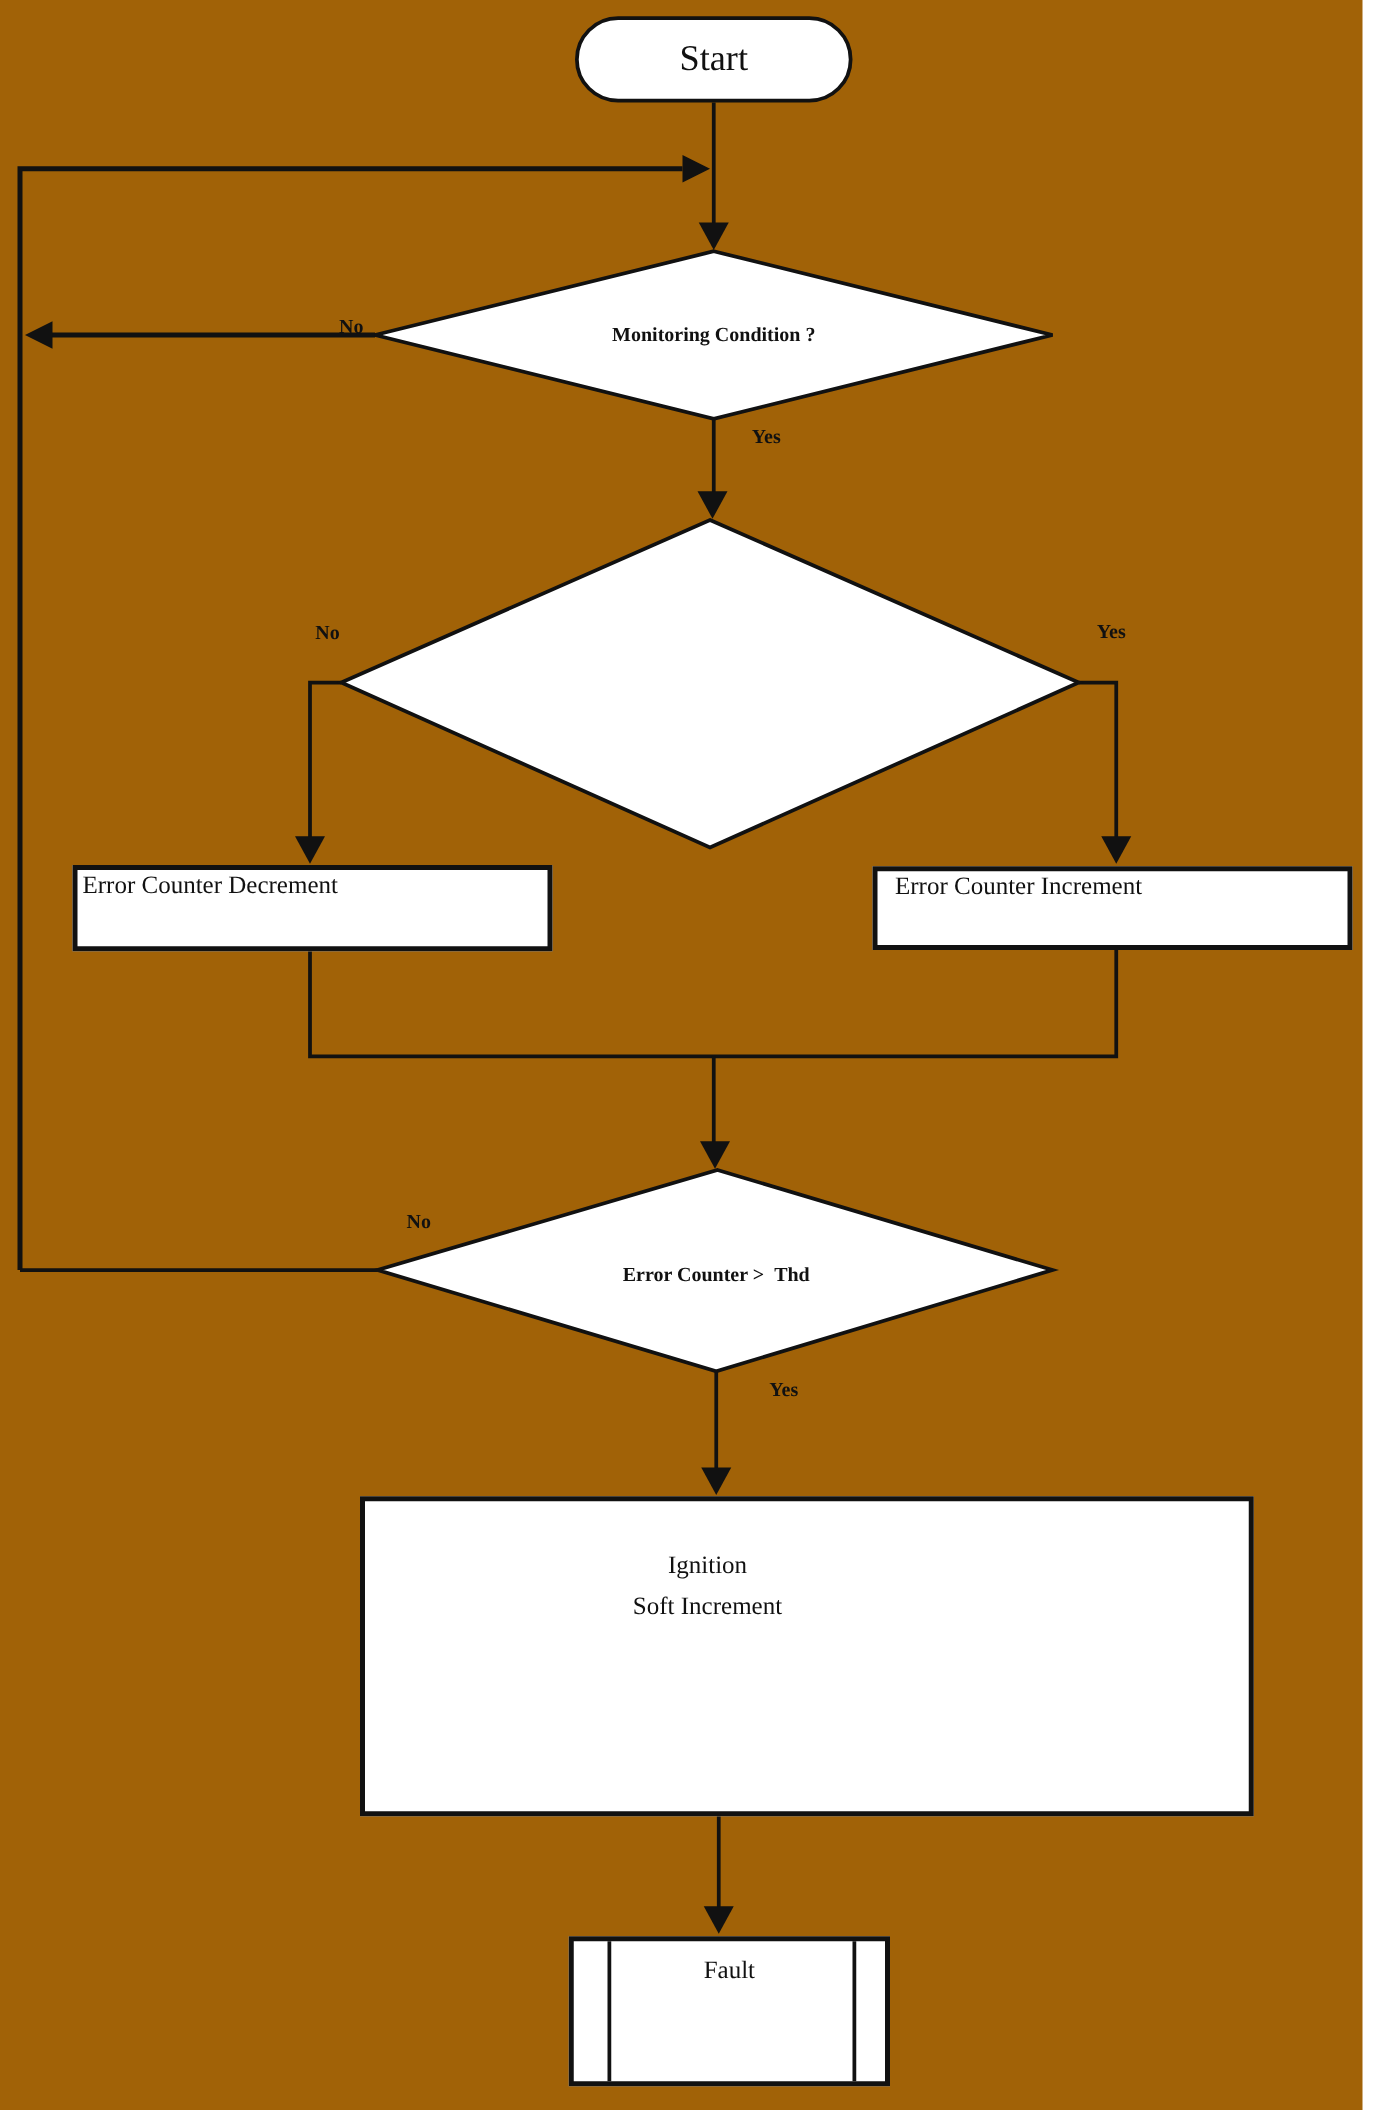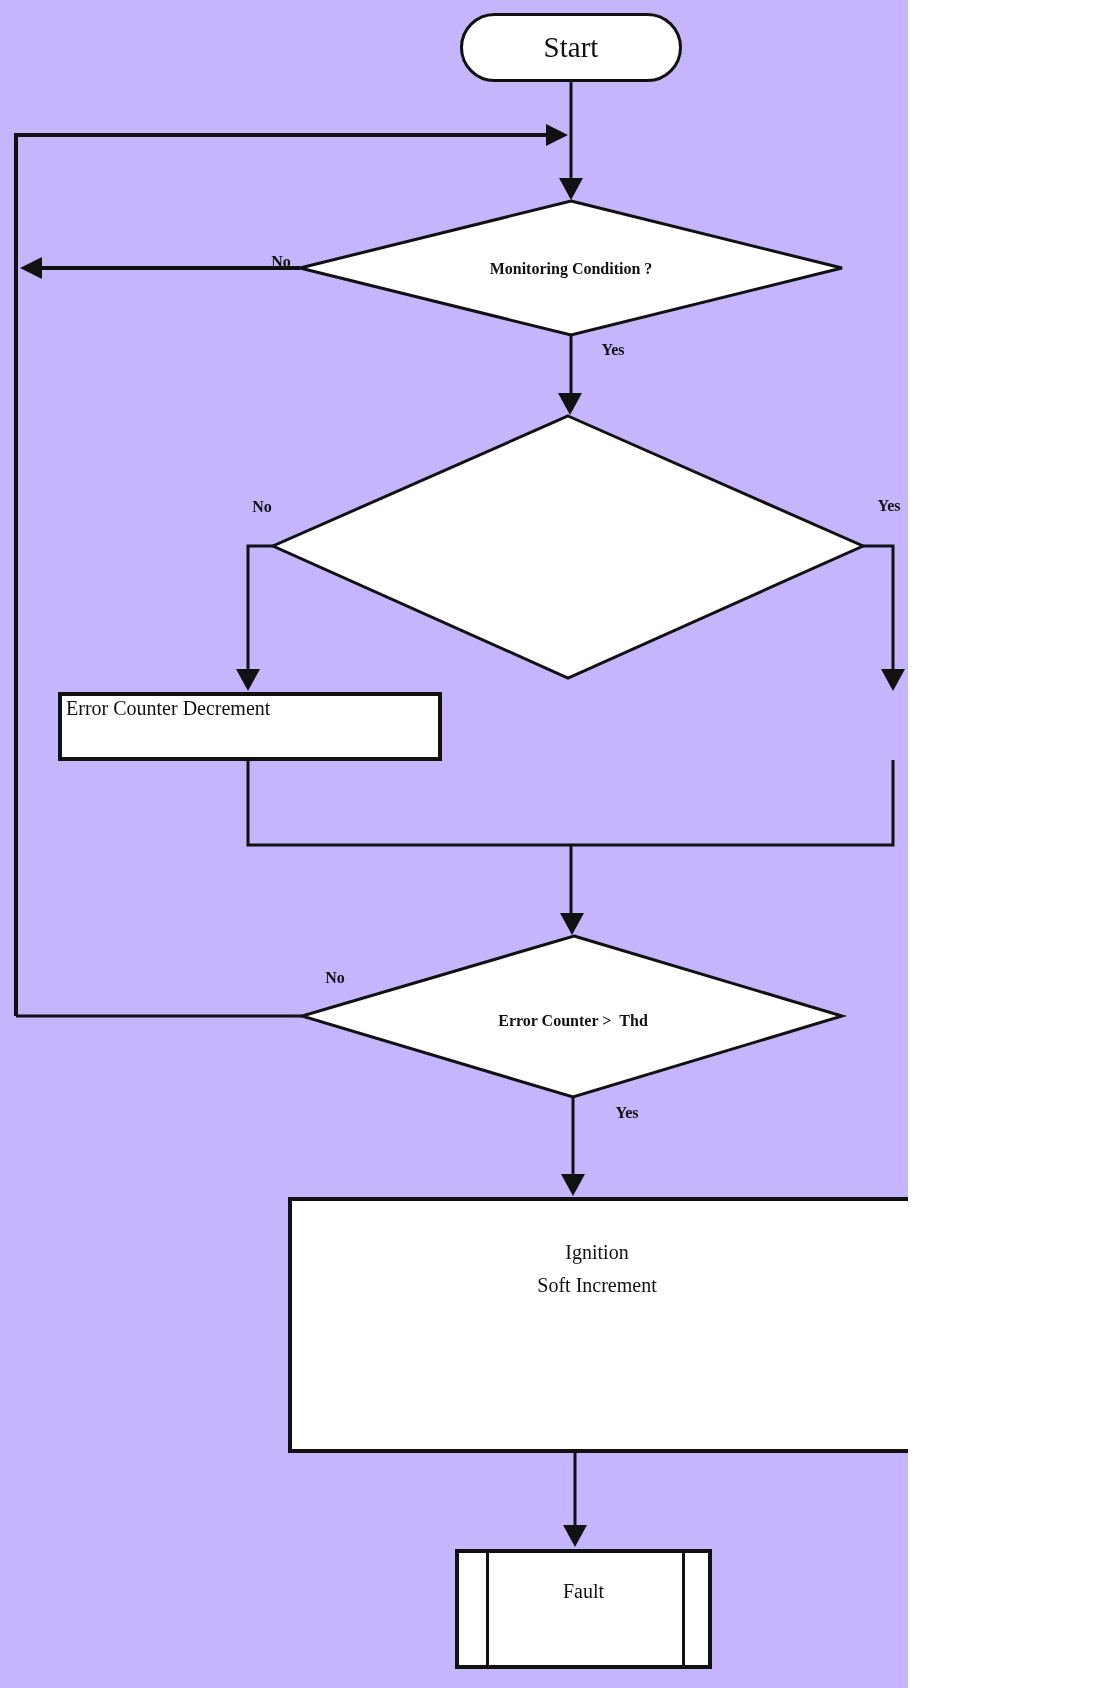--- a/index.html
+++ b/index.html
@@ -1,19 +1,19 @@
 <!DOCTYPE html>
 <html><head>
 <meta charset="utf-8">
 <style>
   html,body{margin:0;padding:0;background:#ffffff;}
   #canvas{
     position:relative;
-    width:908px;height:1688px;
-    background:#c4b5fd;
+    width:1090px;height:1688px;
+    background:#a16207;
     font-family:"Liberation Serif","DejaVu Serif",serif;
     color:#111111;
     overflow:hidden;
   }
   #wires{position:absolute;left:0;top:0;width:1120px;height:1688px;}
   .node{
     position:absolute;
     box-sizing:border-box;
     background:#ffffff;
     border:4px solid #111111;
@@ -83,29 +83,32 @@
   <div class="edge-label" style="left:613px;top:350px;">Yes</div>
   <div class="edge-label" style="left:262px;top:507px;">No</div>
   <div class="edge-label" style="left:889px;top:506px;">Yes</div>
   <div class="edge-label" style="left:335px;top:978px;">No</div>
   <div class="edge-label" style="left:627px;top:1113px;">Yes</div>
 
   <div class="node" style="left:58px;top:692px;width:384px;height:69px;padding:1px 0 0 4px;">
     <span class="process-text">Error Counter Decrement</span>
   </div>
 
+  <div class="node" style="left:698px;top:693px;width:384px;height:67px;padding:1px 0 0 14px;">
+    <span class="process-text">Error Counter Increment</span>
+  </div>
 
   <div class="node" style="left:288px;top:1197px;width:715px;height:256px;">
-    <div class="center-text" style="left:274px;top:35px;transform:translateX(-50%);line-height:33px;margin-left:31px;">
+    <div class="center-text" style="left:274px;top:35px;transform:translateX(-50%);line-height:33px;">
       <div>Ignition</div>
       <div>Soft Increment</div>
     </div>
   </div>
 
   <div class="node" style="left:455px;top:1549px;width:257px;height:120px;">
     <div class="vbar" style="left:27px;"></div>
     <div class="vbar" style="left:223px;"></div>
-    <div class="center-text" style="left:0;right:0;top:7px;line-height:33px;margin-top:15px;">
+    <div class="center-text" style="left:0;right:0;top:7px;line-height:33px;">
       <div>Fault</div>
     </div>
   </div>
 
 </div>
 
 </body></html>

